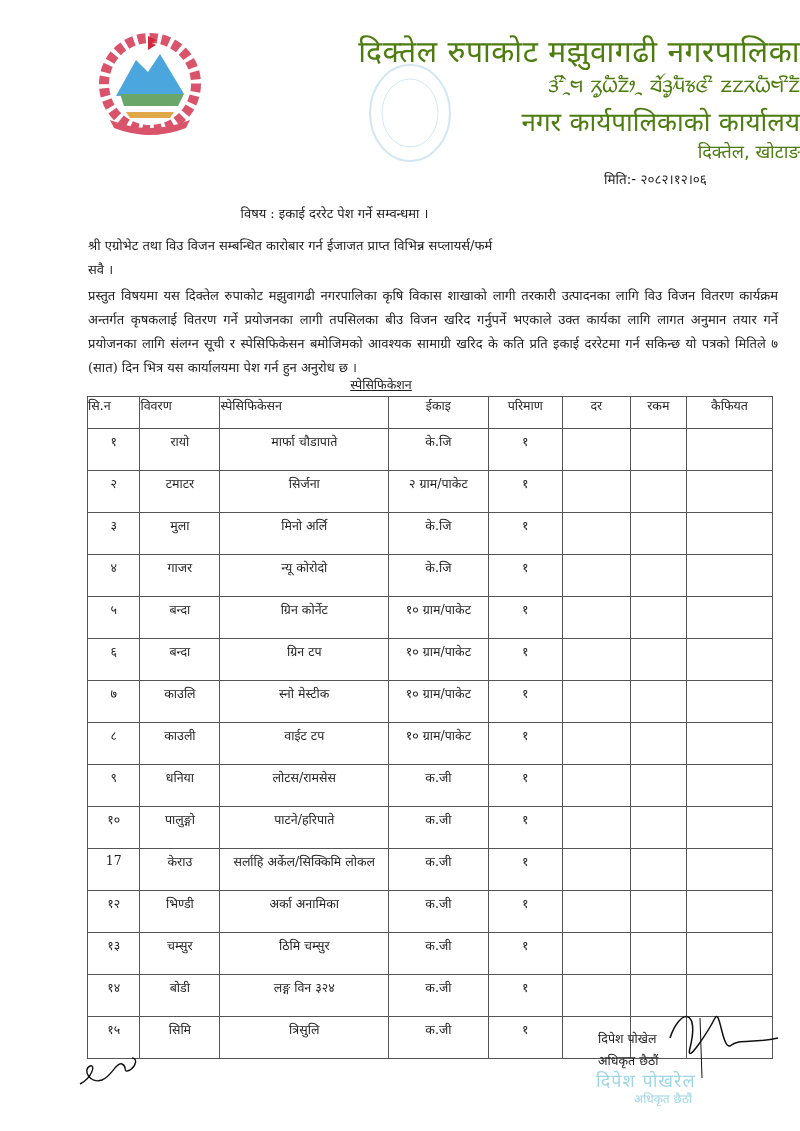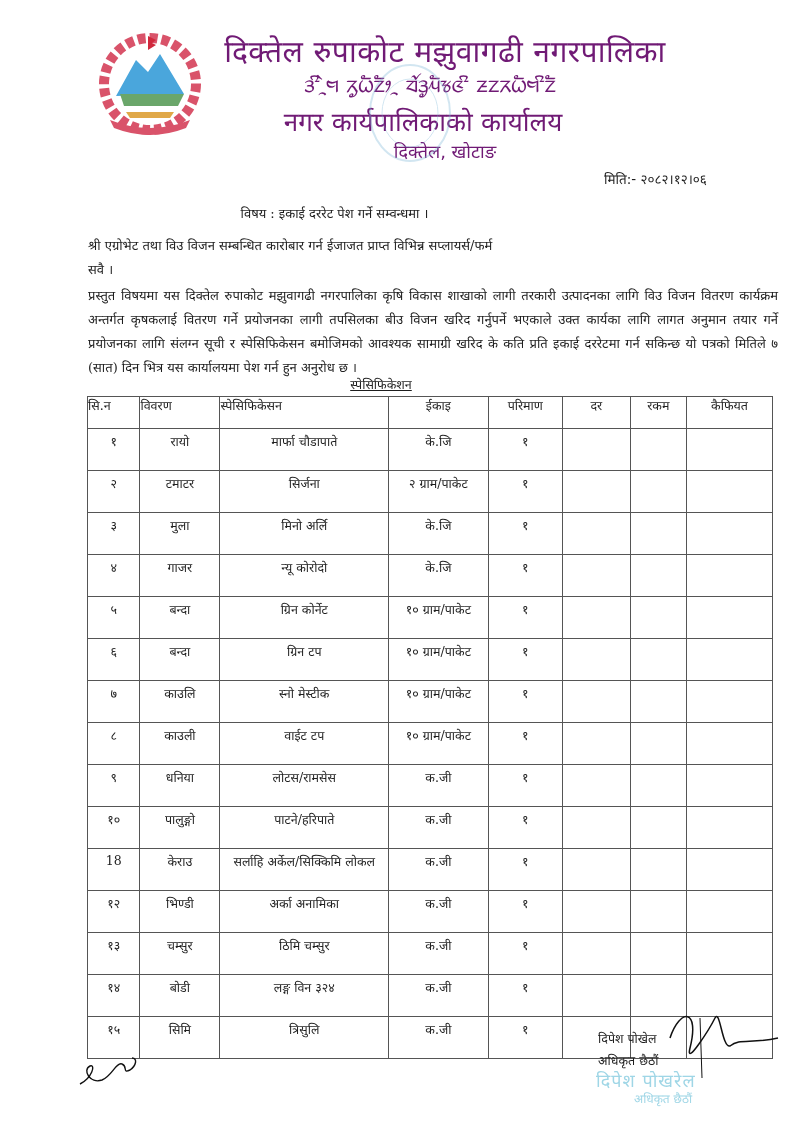--- a/index.html
+++ b/index.html
@@ -1,20 +1,20 @@
 <!DOCTYPE html>
 <html><head>
 <meta charset="utf-8">
 <style>
   html, body { margin: 0; padding: 0; background: #ffffff; }
   body { width: 800px; height: 1131px; position: relative; overflow: hidden;
          font-family: "DejaVu Serif", "Liberation Serif", serif; color: #1e1e1e; }
   .abs { position: absolute; }
   .emblem { left: 90px; top: 28px; width: 120px; height: 112px; }
-  .hdr { left: 0; width: 800px; text-align: center; color: #701a75; font-family: "DejaVu Sans", sans-serif; }
+  .hdr { left: 0; width: 800px; text-align: right; color: #4d7c0f; font-family: "DejaVu Sans", sans-serif; }
   .hdr1 { top: 30px; font-size: 30px; letter-spacing: 0.5px; padding-left: 90px; box-sizing: border-box; }
   .hdr2 { top: 70px; font-size: 24px; padding-left: 60px; box-sizing: border-box; }
   .hdr3 { top: 103px; font-size: 26px; padding-left: 46px; box-sizing: border-box; }
   .hdr4 { top: 139px; font-size: 18px; padding-left: 90px; box-sizing: border-box; }
   .seal { left: 365px; top: 58px; width: 90px; height: 110px; opacity: 0.35; }
   .date { left: 604px; top: 170px; font-size: 13.5px; font-family: "DejaVu Sans", sans-serif; }
   .subject { left: 0; width: 649px; text-align: center; top: 204px; font-size: 13px; padding-left: 20px; box-sizing: border-box; }
   .addr { left: 88px; top: 236px; font-size: 13px; }
   .salute { left: 88px; top: 260px; font-size: 13px; }
   .body-text { left: 88px; top: 284px; width: 690px; font-size: 13px; line-height: 24px; text-align: justify; }
@@ -171,21 +171,21 @@
         <td class="c-sn">१०</td>
         <td class="c-item">पालुङ्गो</td>
         <td class="c-spec">पाटने/हरिपाते</td>
         <td class="c-unit">क.जी</td>
         <td class="c-qty">१</td>
         <td class="c-rate"></td>
         <td class="c-amt"></td>
         <td class="c-rem"></td>
       </tr>
       <tr>
-        <td class="c-sn">18</td>
+        <td class="c-sn">17</td>
         <td class="c-item">केराउ</td>
         <td class="c-spec">सर्लाहि अर्केल/सिक्किमि लोकल</td>
         <td class="c-unit">क.जी</td>
         <td class="c-qty">१</td>
         <td class="c-rate"></td>
         <td class="c-amt"></td>
         <td class="c-rem"></td>
       </tr>
       <tr>
         <td class="c-sn">१२</td>

